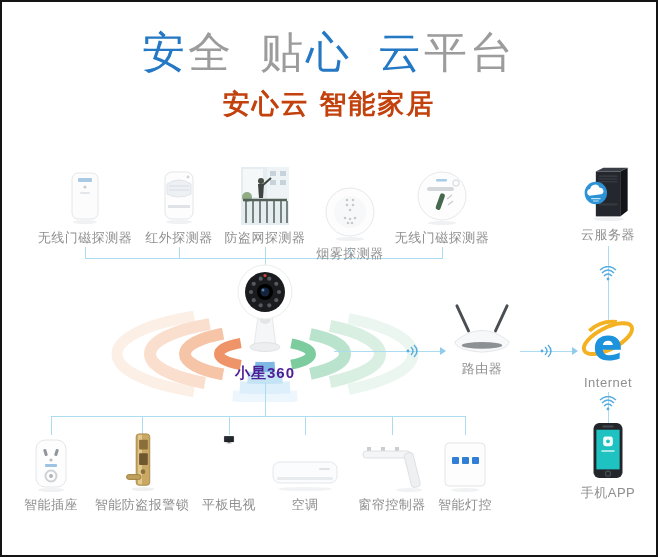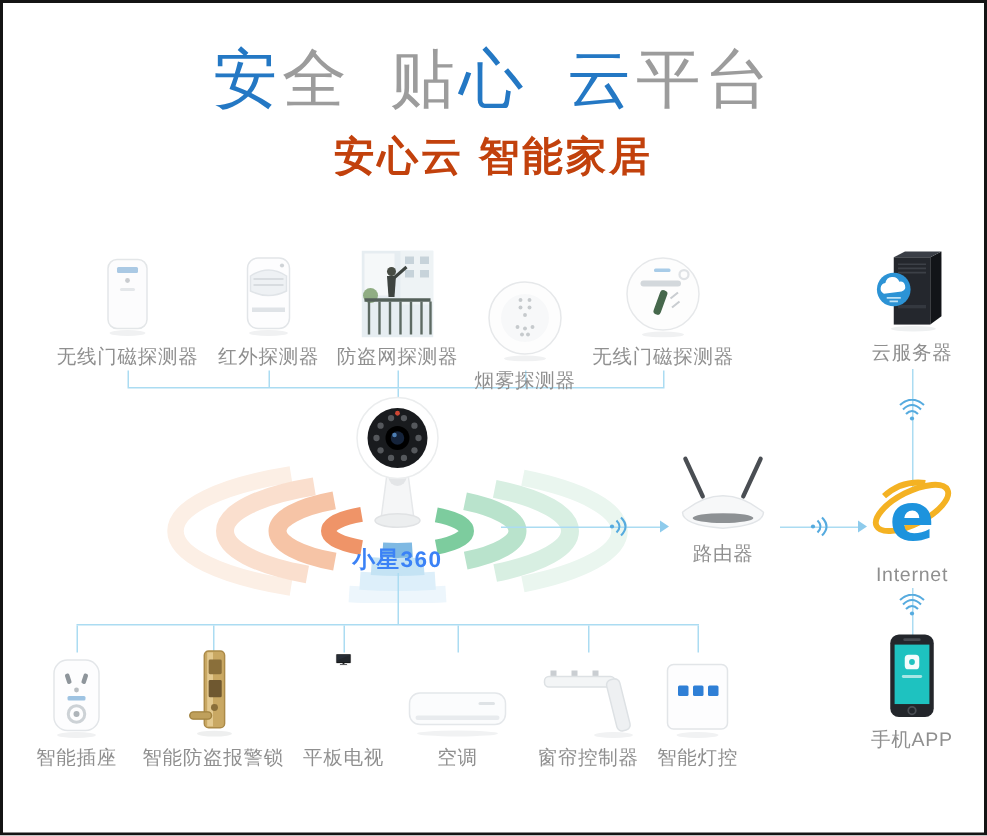--- a/index.html
+++ b/index.html
@@ -10,21 +10,21 @@
   }
   .title{position:absolute;top:22px;left:0;width:100%;text-align:center;
     font-size:43px;font-weight:400;letter-spacing:3px;color:#9c9c9c;white-space:nowrap;}
   .title .blue{color:#2478c4;}
   .title .gap{display:inline-block;width:26px;}
   .subtitle{position:absolute;top:84px;left:0;width:100%;text-align:center;
     font-size:27px;font-weight:700;letter-spacing:2px;color:#c2410c;}
   .node{position:absolute;display:flex;flex-direction:column;align-items:center;justify-content:flex-end;}
   .dev-label{font-size:13px;color:#8f8f8f;letter-spacing:0.5px;white-space:nowrap;margin-top:4px;}
   .hub-label{position:absolute;left:203px;top:362px;width:120px;text-align:center;
-    font-size:15px;font-weight:700;color:#3b82f6;letter-spacing:1px;}
+    font-size:15px;font-weight:700;color:#4c1d95;letter-spacing:1px;}
   .line{position:absolute;background:#abdcf2;}
   .arrow-right{position:absolute;width:0;height:0;border-top:4px solid transparent;
     border-bottom:4px solid transparent;border-left:6px solid #8ecbec;}
   svg{display:block;}
 </style>
 </head>
 <body>
 
 <div class="stage">
 

